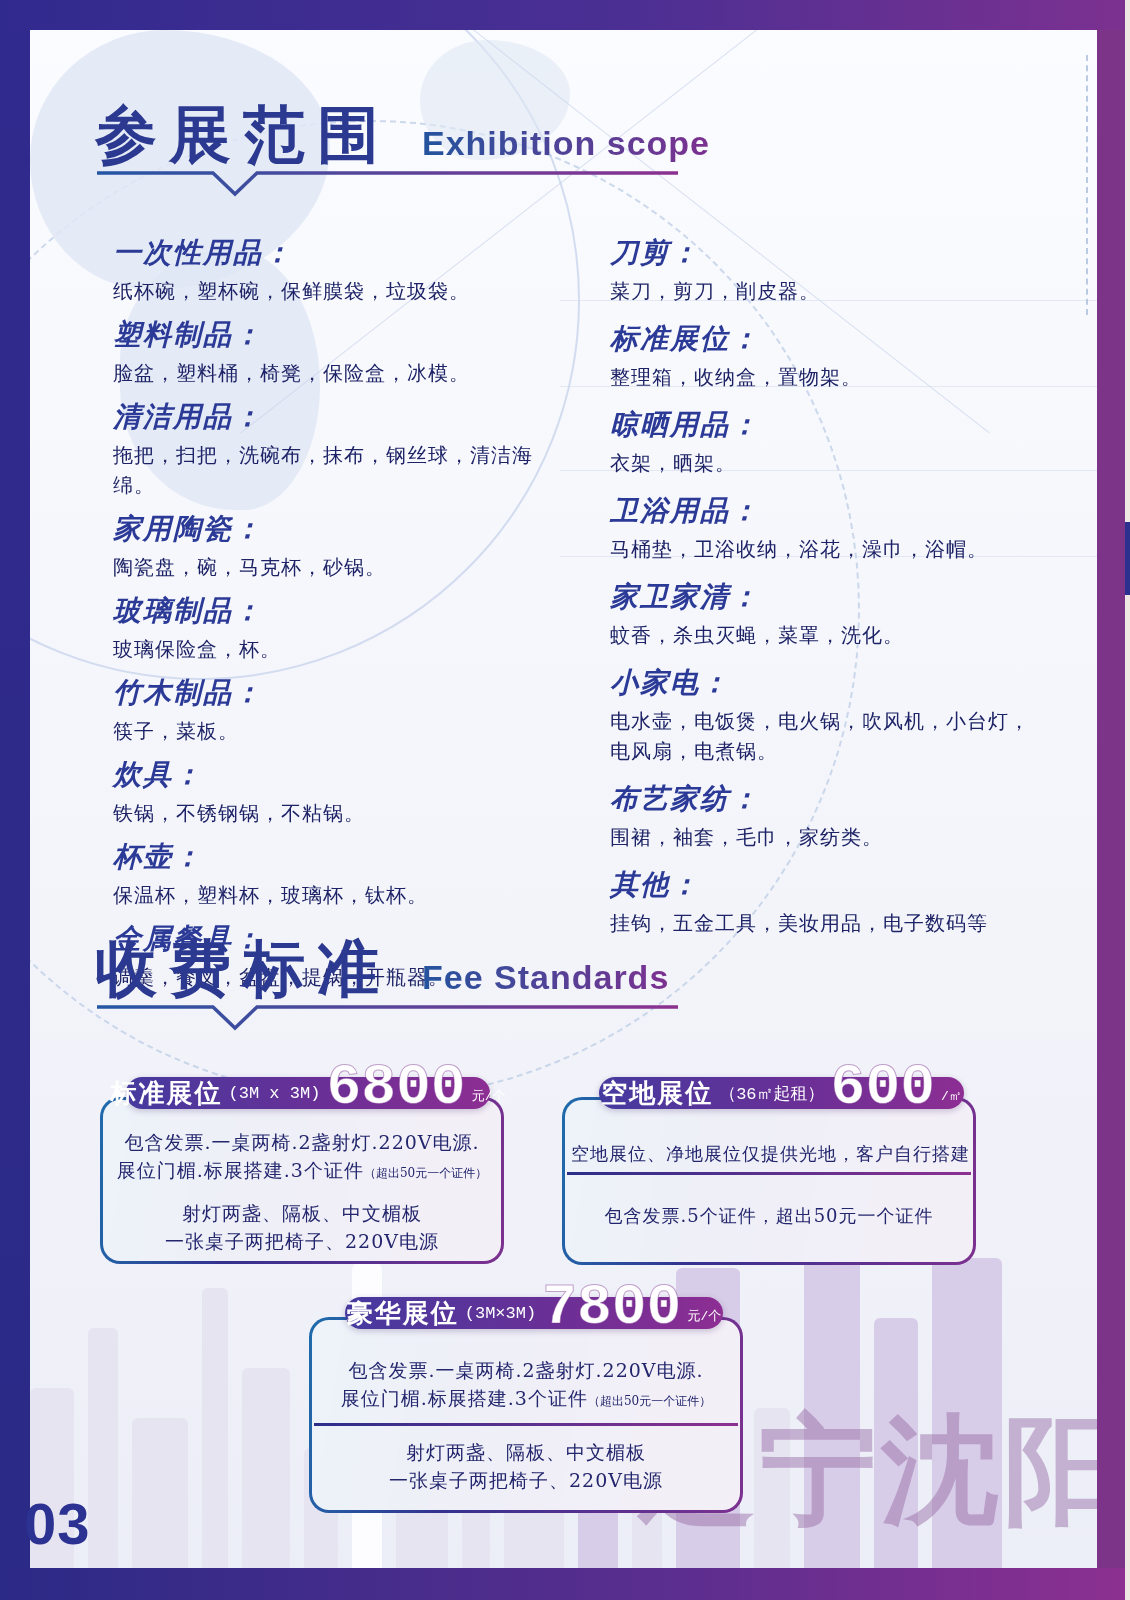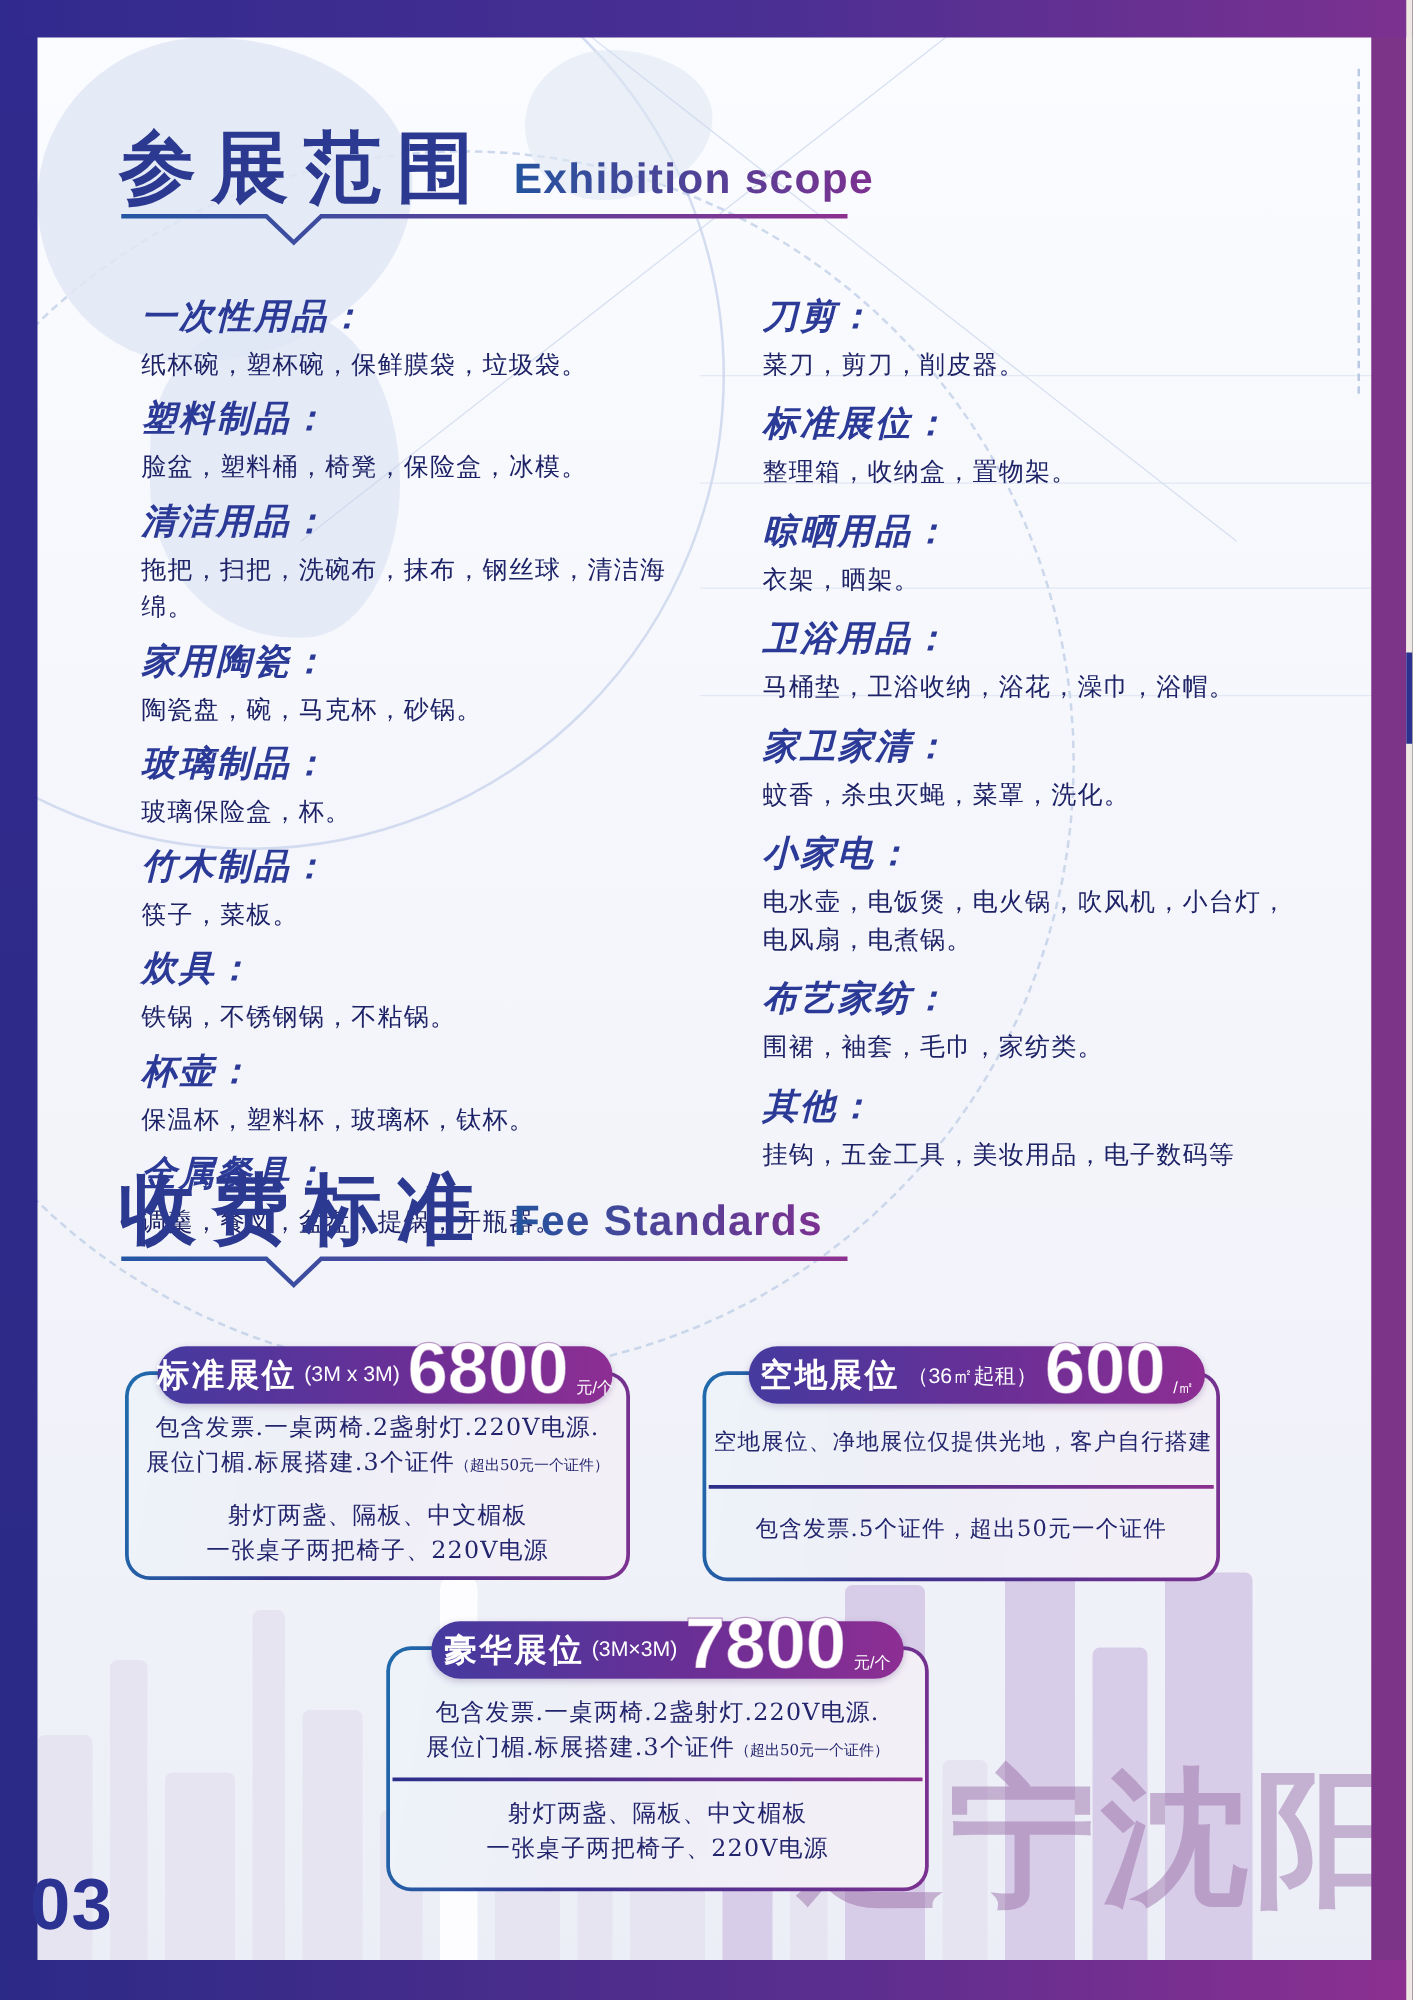--- a/index.html
+++ b/index.html
@@ -45,61 +45,61 @@
   .bar { background:#e6e4f1; border-radius:6px 6px 0 0; flex:0 0 auto; }
   .bar.p { background:#d8cde8; }
   .bar.w { background:#fdfdff; }
   
   .watermark {
     position:absolute; left:322px; top:1392px; z-index:1;
     font-size:118px; font-weight:900; letter-spacing:4px; white-space:nowrap;
     color:rgba(150,106,166,.48);
   }
   
-  .sec-title { position:absolute; left:95px; display:flex; align-items:flex-end; gap:20px; z-index:2; }
+  .sec-title { position:absolute; left:95px; display:flex; align-items:flex-end; gap:31px; z-index:2; }
   .sec-title .zh { font-size:62px; font-weight:900; letter-spacing:12px; color:#2b3990; line-height:1; }
   .sec-title .en { font-size:34px; font-weight:700; line-height:1; padding-bottom:6px; letter-spacing:1px;
                    background:linear-gradient(90deg,#24549e,#7c3190);
                    -webkit-background-clip:text; background-clip:text; color:transparent; }
   .sec-underline { position:absolute; left:95px; z-index:2; }
   
   .scope-col { position:absolute; top:236px; z-index:2; }
   .col-left  { left:113px; width:460px; }
   .col-right { left:610px; width:432px; }
   .cat { margin-bottom:12px; }
   .col-right .cat { margin-bottom:16px; }
   .cat-heading { font-size:28px; font-weight:700; letter-spacing:2px; color:#2b3a97; line-height:34px;font-style:italic; }
   .cat-items   { font-family:"DejaVu Serif", serif; font-size:20px; color:#1d2366;
                  line-height:30px; letter-spacing:1px; margin-top:6px; }
   
   .fee-card { position:absolute; border-radius:20px; padding:3px; z-index:2;
               background:linear-gradient(100deg,#1f6cad,#34318f 35%,#7c3190); }
   .fee-inner { width:100%; height:100%; border-radius:17px; background:rgba(253,254,255,.93);
                display:flex; flex-direction:column; }
-  .fee-pill { position:absolute; top:-20px; height:46px; border-radius:26px;
+  .fee-pill { position:absolute; top:-20px; height:32px; border-radius:26px;
               background:linear-gradient(90deg,#453a9f,#6a2f96 55%,#8d2e93);
               display:flex; align-items:center; justify-content:center; gap:6px;
-              color:#fff; box-shadow:0 2px 6px rgba(60,30,100,.25); z-index:3; }
+              color:#fff; box-shadow:0 2px 6px rgba(60,30,100,.25); z-index:3;font-family:Liberation Mono, monospace; }
   .fee-name { font-size:26px; font-weight:700; letter-spacing:2px; white-space:nowrap; }
   .fee-spec { font-size:17px; white-space:nowrap; }
   .fee-price { font-size:58px; font-weight:900; line-height:46px; transform:translateY(-5px);
                white-space:nowrap; -webkit-text-stroke:1px rgba(124,49,144,.45); }
   .fee-unit { font-size:13px; align-self:flex-end; padding-bottom:4px; white-space:nowrap; }
   .fee-top { text-align:center; font-family:"DejaVu Serif", serif; color:#23266d; }
   .fee-line { font-size:19px; line-height:28px; letter-spacing:1px; white-space:nowrap; }
   .fee-note { font-size:12px; letter-spacing:0; }
   .fee-divider { height:2.5px; margin:0 2px; background:linear-gradient(90deg,#2b2f8a,#8c3190); }
   .fee-bottom { flex:1; display:flex; flex-direction:column; justify-content:center;
                 text-align:center; font-family:"DejaVu Serif", serif; color:#23266d; padding:6px 11px 10px; }
   #card1 { left:100px; top:1097px; width:404px; height:167px; }
   #card1 .fee-pill { left:26px; right:14px; }
   #card1 .fee-top { padding:28px 8px 6px; }
   #card2 { left:562px; top:1097px; width:414px; height:168px; }
   #card2 .fee-pill { left:37px; right:12px; }
-  #card2 .fee-top { padding:40px 6px 20px; }
+  #card2 .fee-top { padding:40px 6px 4px; }
   #card2 .fee-line { font-size:18px; }
   #card3 { left:309px; top:1317px; width:434px; height:196px; }
   #card3 .fee-pill { left:36px; right:20px; }
   #card3 .fee-top { padding:36px 8px 8px; }
   
   .page-number { position:absolute; left:24px; top:1490px; z-index:8;
                  font-size:58px; font-weight:900; color:#2b3292; letter-spacing:1px; }
 </style>
 </head>
 <body>

